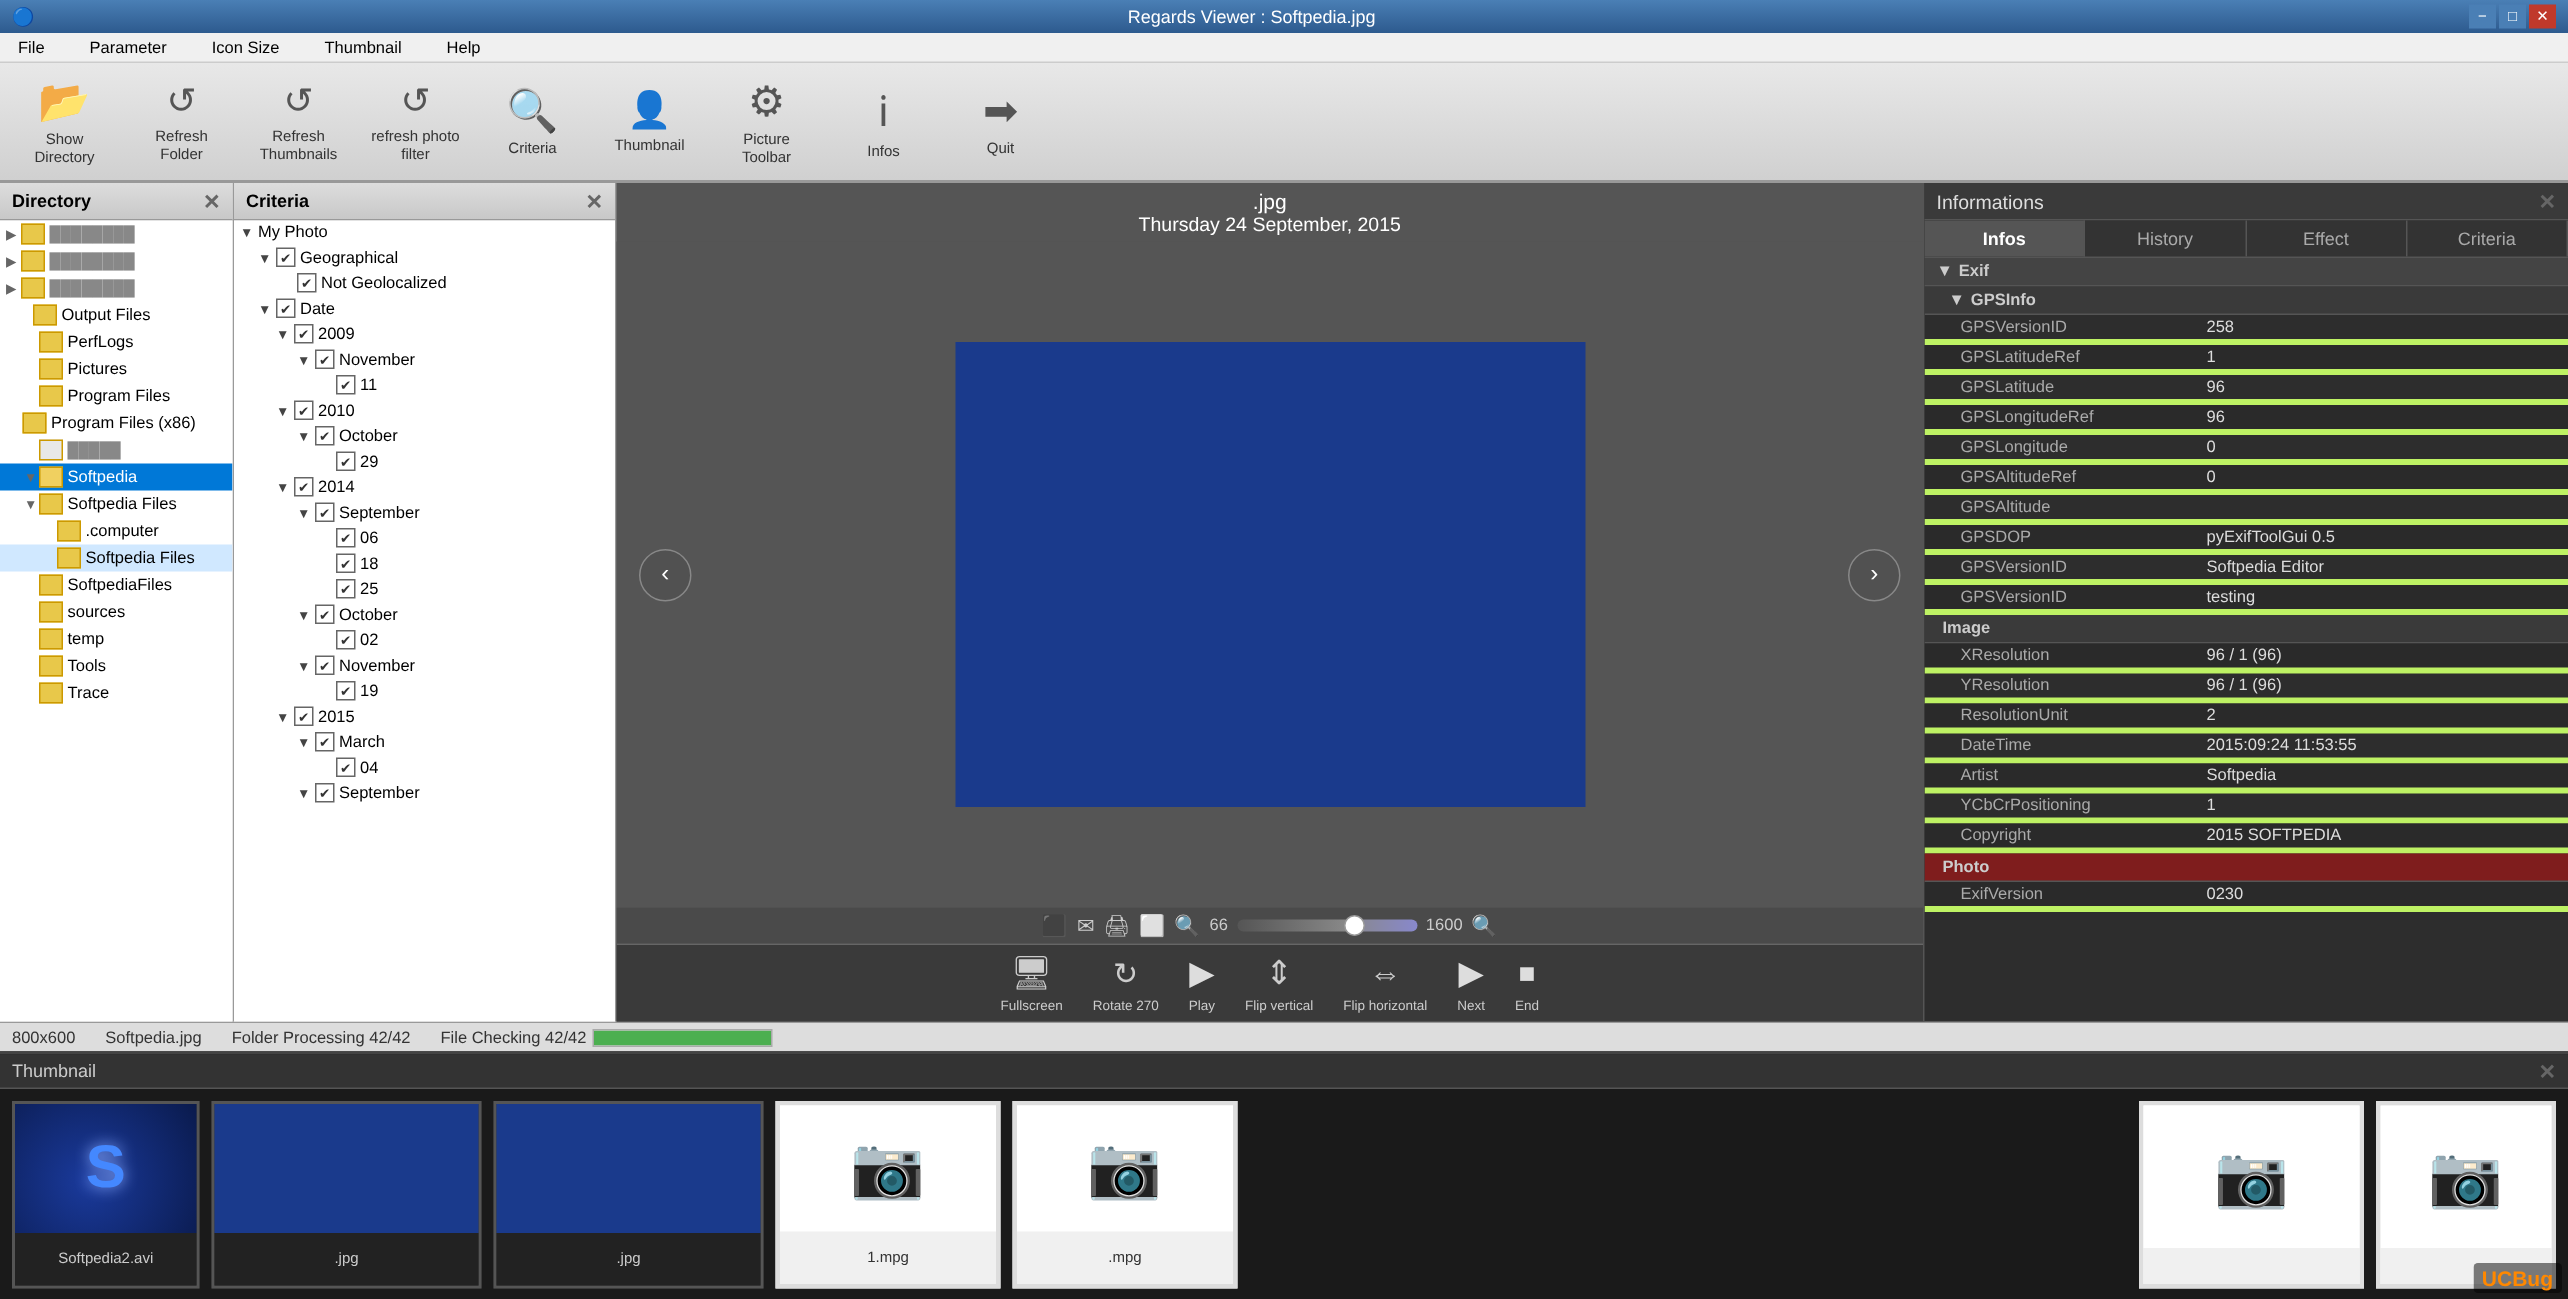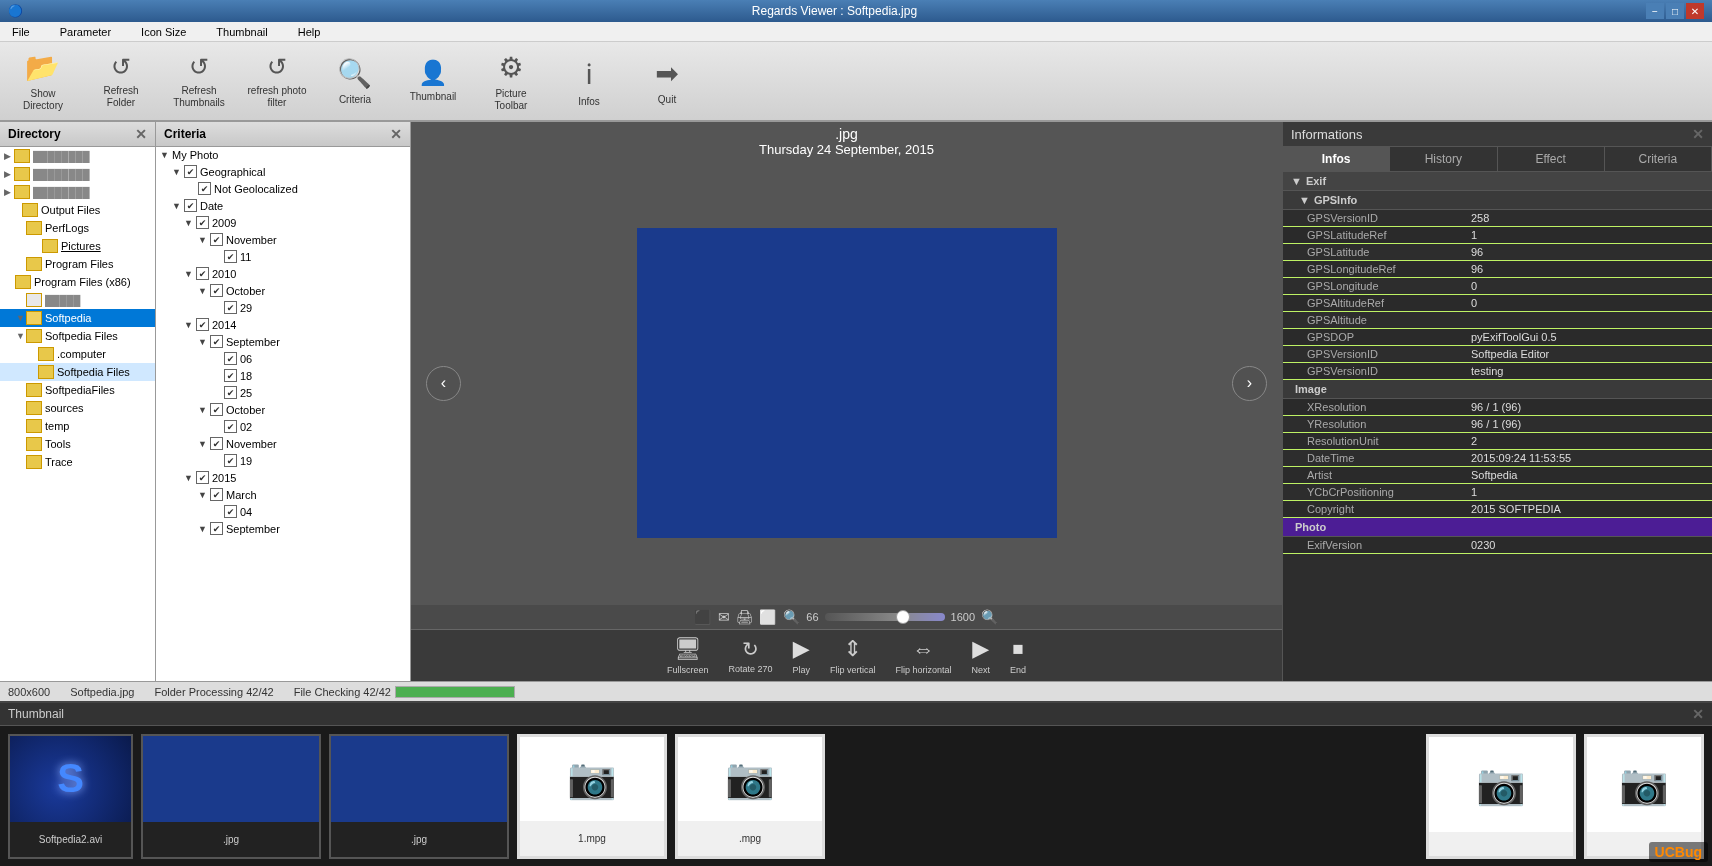--- a/index.html
+++ b/index.html
@@ -63,21 +63,21 @@
     .play-label { font-size: 9px; }
     
     
     #info-panel { width: 430px; background: #2d2d2d; border-left: 1px solid #555; display: flex; flex-direction: column; }
     #info-header { background: #3a3a3a; padding: 4px 8px; font-size: 13px; color: #ddd; display: flex; justify-content: space-between; align-items: center; border-bottom: 1px solid #555; }
     #info-tabs { display: flex; background: #333; border-bottom: 1px solid #555; }
     .info-tab { flex: 1; text-align: center; padding: 5px; cursor: pointer; font-size: 12px; color: #aaa; border-right: 1px solid #555; }
     .info-tab.active { background: #555; color: white; font-weight: bold; }
     #info-content { flex: 1; overflow-y: auto; }
     .info-section-header { background: #444; color: #ccc; padding: 3px 8px; font-size: 11px; font-weight: bold; display: flex; align-items: center; gap: 4px; cursor: pointer; border-bottom: 1px solid #555; }
-    .info-row { display: flex; padding: 2px 8px; border-bottom: 1px solid #bef264; }
+    .info-row { display: flex; padding: 2px 8px; border-bottom: 4px solid #bef264; }
     .info-row:nth-child(even) { background: #2a2a2a; }
     .info-label { width: 180px; color: #aaa; font-size: 11px; padding-left: 16px; }
     .info-value { flex: 1; color: #ddd; font-size: 11px; }
     
     
     #statusbar { height: 20px; background: #ddd; display: flex; align-items: center; padding: 0 8px; gap: 20px; font-size: 11px; color: #333; border-top: 1px solid #999; }
     .status-item { display: flex; align-items: center; gap: 4px; }
     .status-progress { width: 120px; height: 12px; background: #fff; border: 1px solid #aaa; position: relative; overflow: hidden; }
     .status-progress-fill { height: 100%; background: #4CAF50; width: 100%; }
     
@@ -185,21 +185,21 @@
       <div class="dir-item" style="padding-left:12px;">
         <span class="dir-expander"> </span>
         <span class="dir-icon"></span>
         <span>Output Files</span>
       </div>
       <div class="dir-item" style="padding-left:16px;">
         <span class="dir-expander"> </span>
         <span class="dir-icon"></span>
         <span>PerfLogs</span>
       </div>
-      <div class="dir-item" style="padding-left:32px;text-decoration:underline;">
+      <div class="dir-item" style="padding-left:16px;">
         <span class="dir-expander"> </span>
         <span class="dir-icon"></span>
         <span>Pictures</span>
       </div>
       <div class="dir-item" style="padding-left:16px;">
         <span class="dir-expander"> </span>
         <span class="dir-icon"></span>
         <span>Program Files</span>
       </div>
       <div class="dir-item" style="padding-left:5px;align-items:center;">
@@ -545,21 +545,21 @@
       </div>
       <div class="info-row">
         <span class="info-label">YCbCrPositioning</span>
         <span class="info-value">1</span>
       </div>
       <div class="info-row">
         <span class="info-label">Copyright</span>
         <span class="info-value">2015 SOFTPEDIA</span>
       </div>
 
-      <div class="info-section-header" style="background:#4c1d95;">
+      <div class="info-section-header" style="background:#7f1d1d;">
         <span> </span>
         <span>Photo</span>
       </div>
       <div class="info-row">
         <span class="info-label">ExifVersion</span>
         <span class="info-value">0230</span>
       </div>
     </div>
   </div>
 </div>

